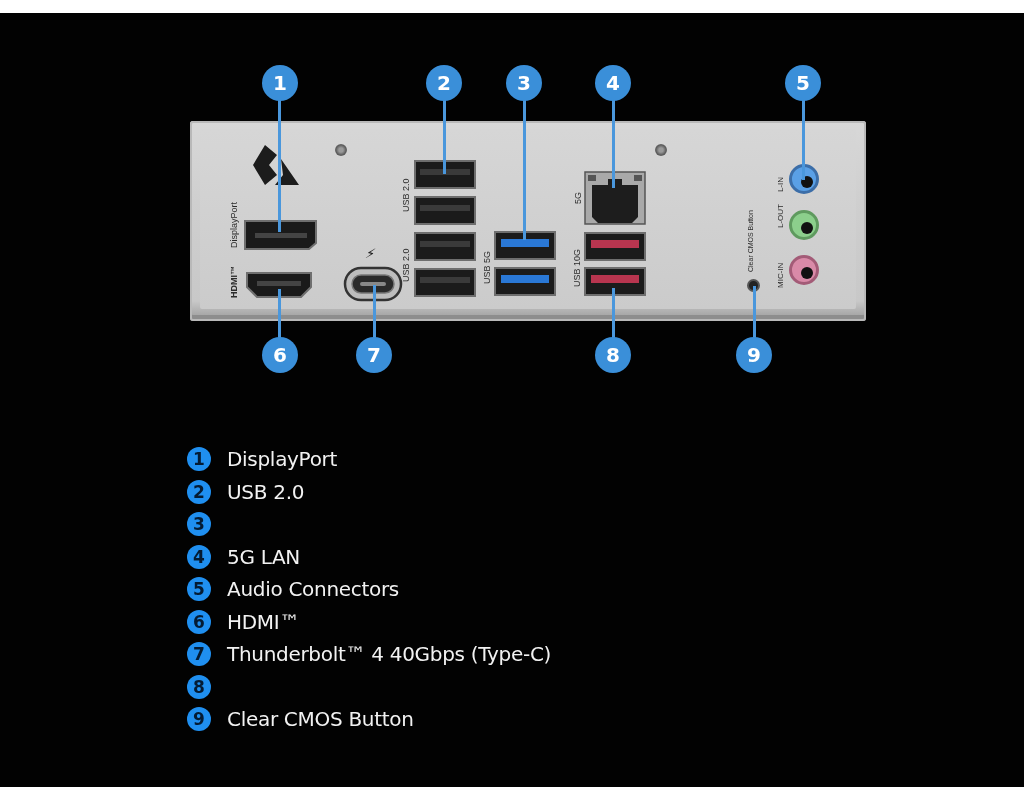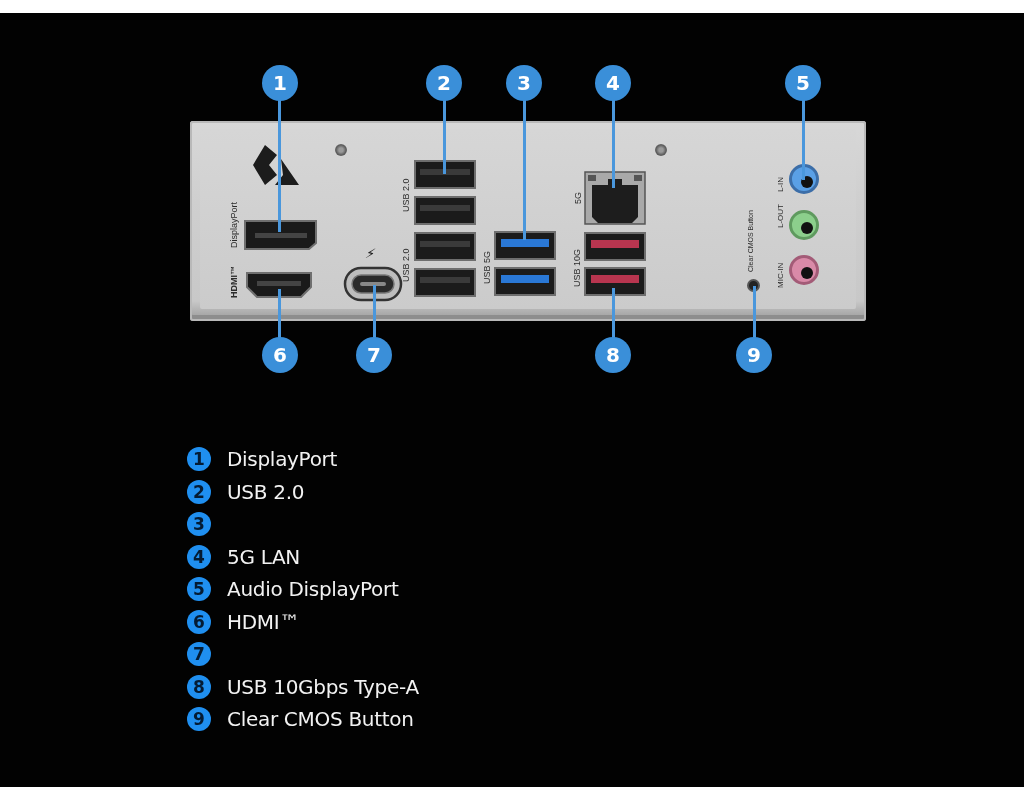--- a/index.html
+++ b/index.html
@@ -142,30 +142,30 @@
   </div>
   <div class="legend-item">
     <div class="legend-num">3</div>
   </div>
   <div class="legend-item">
     <div class="legend-num">4</div>
     <div class="legend-text">5G LAN</div>
   </div>
   <div class="legend-item">
     <div class="legend-num">5</div>
-    <div class="legend-text">Audio DisplayPort</div>
+    <div class="legend-text">Audio Connectors</div>
   </div>
   <div class="legend-item">
     <div class="legend-num">6</div>
     <div class="legend-text">HDMI™</div>
   </div>
   <div class="legend-item">
     <div class="legend-num">7</div>
+    <div class="legend-text">Thunderbolt™ 4 40Gbps (Type-C)</div>
   </div>
   <div class="legend-item">
     <div class="legend-num">8</div>
-    <div class="legend-text">USB 10Gbps Type-A</div>
   </div>
   <div class="legend-item">
     <div class="legend-num">9</div>
     <div class="legend-text">Clear CMOS Button</div>
   </div>
 </div>
 
 </body></html>

